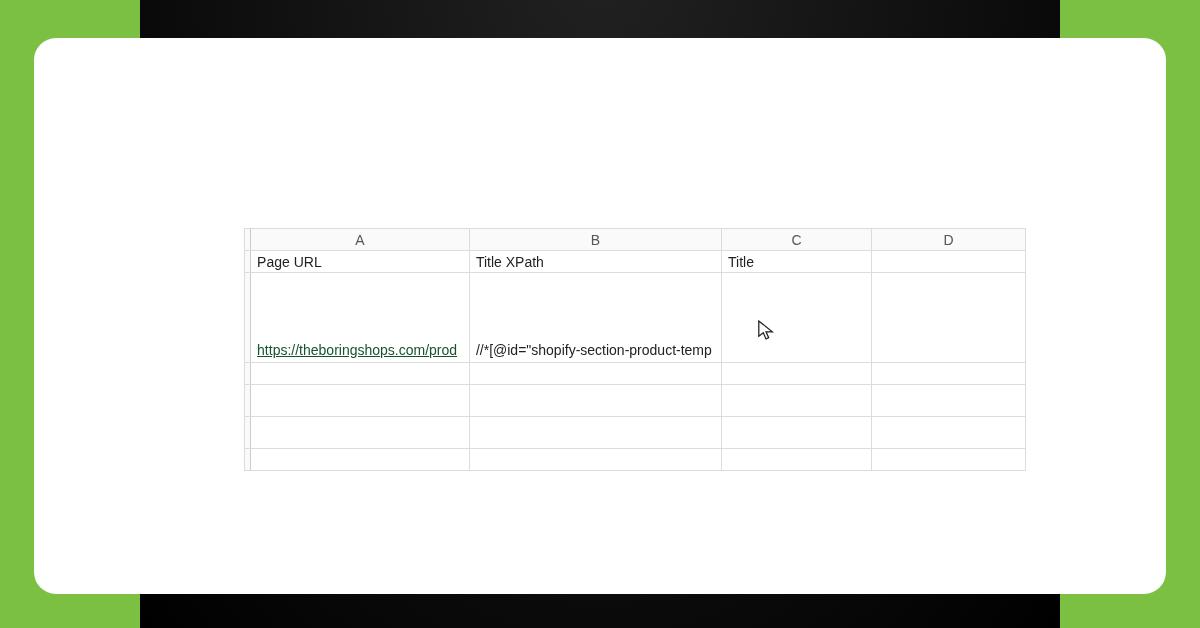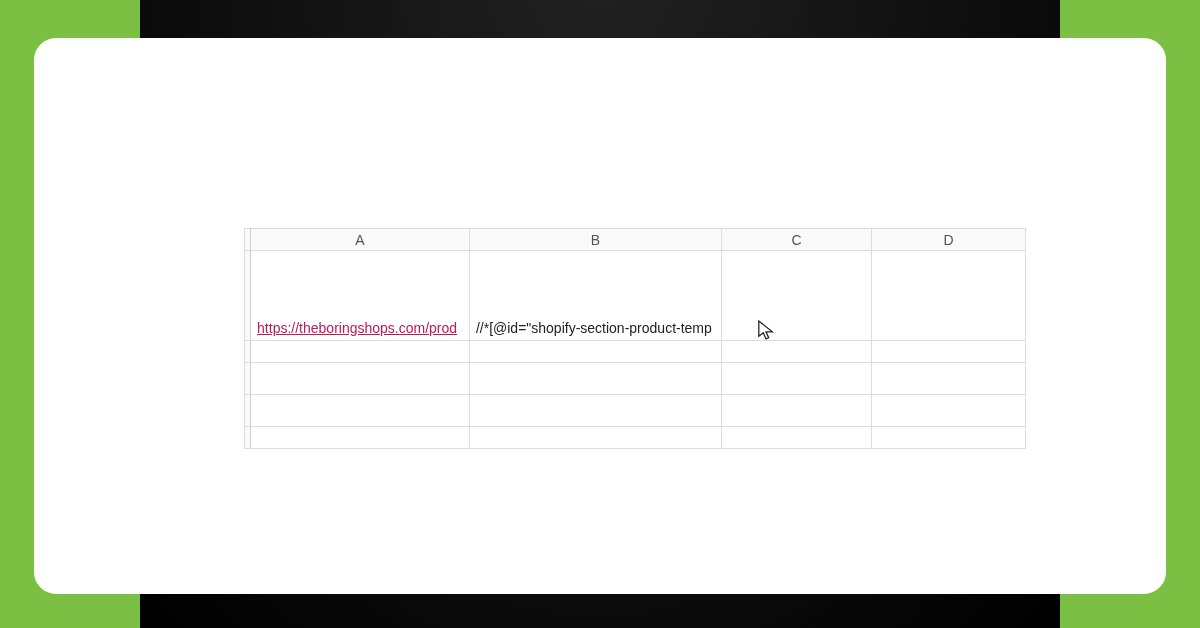--- a/index.html
+++ b/index.html
@@ -58,21 +58,21 @@
     min-width: 6px;
     background: #fafafa;
     border-right: 1px solid #ccc;
     padding: 0;
   }
   .colA { width: 216px; }
   .colB { width: 248px; }
   .colC { width: 148px; }
   .colD { width: 152px; }
   .hdr { font-weight: bold; }
-  .linkcell { color: #be185d; text-decoration: underline; }
+  .linkcell { color: #14532d; text-decoration: underline; }
   .tall-row td { height: 90px; vertical-align: bottom; padding-bottom: 4px; }
   .cursor {
     position: absolute;
     left: 723px;
     top: 281px;
     width: 18px;
     height: 22px;
     pointer-events: none;
   }
 </style>
@@ -87,20 +87,27 @@
     <thead>
       <tr>
         <th class="row-gutter"></th>
         <th class="colA">A</th>
         <th class="colB">B</th>
         <th class="colC">C</th>
         <th class="colD">D</th>
       </tr>
     </thead>
     <tbody>
+      <tr>
+        <td class="row-gutter"></td>
+        <td class="hdr">Page URL</td>
+        <td class="hdr">Title XPath</td>
+        <td class="hdr">Title</td>
+        <td class="hdr"></td>
+      </tr>
       <tr class="tall-row">
         <td class="row-gutter"></td>
         <td class="linkcell">https://theboringshops.com/prod</td>
         <td>//*[@id="shopify-section-product-temp</td>
         <td></td>
         <td></td>
       </tr>
       <tr>
         <td class="row-gutter"></td>
         <td></td>

